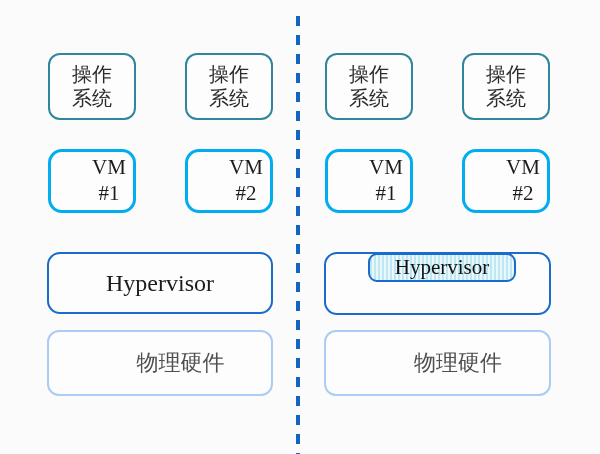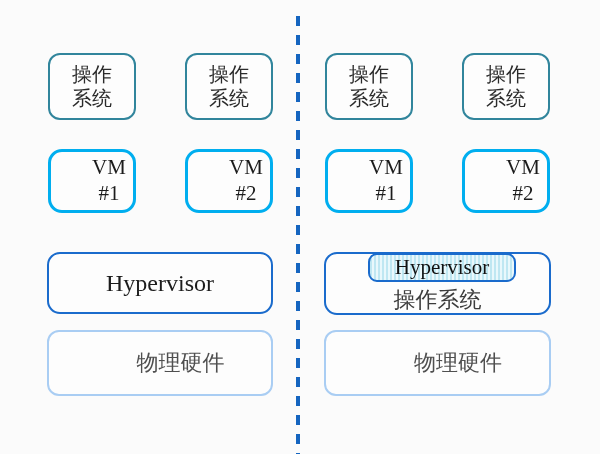--- a/index.html
+++ b/index.html
@@ -152,21 +152,20 @@
   </div>
   <div class="box vm-box" style="left:462px;top:133px;">
     <span>VM</span>
     <span>#2</span>
   </div>
 
   <div class="box blue-box hostos-box">
     <div class="hypervisor-inner">
       <span>Hypervisor</span>
     </div>
-    <span class="hostos-label">操作系统</span>
   </div>
 
   <div class="box hw-box" style="left:324px;top:314px;width:227px;">
     <span>物理硬件</span>
   </div>
 
 
 </div>
 
 </body></html>

